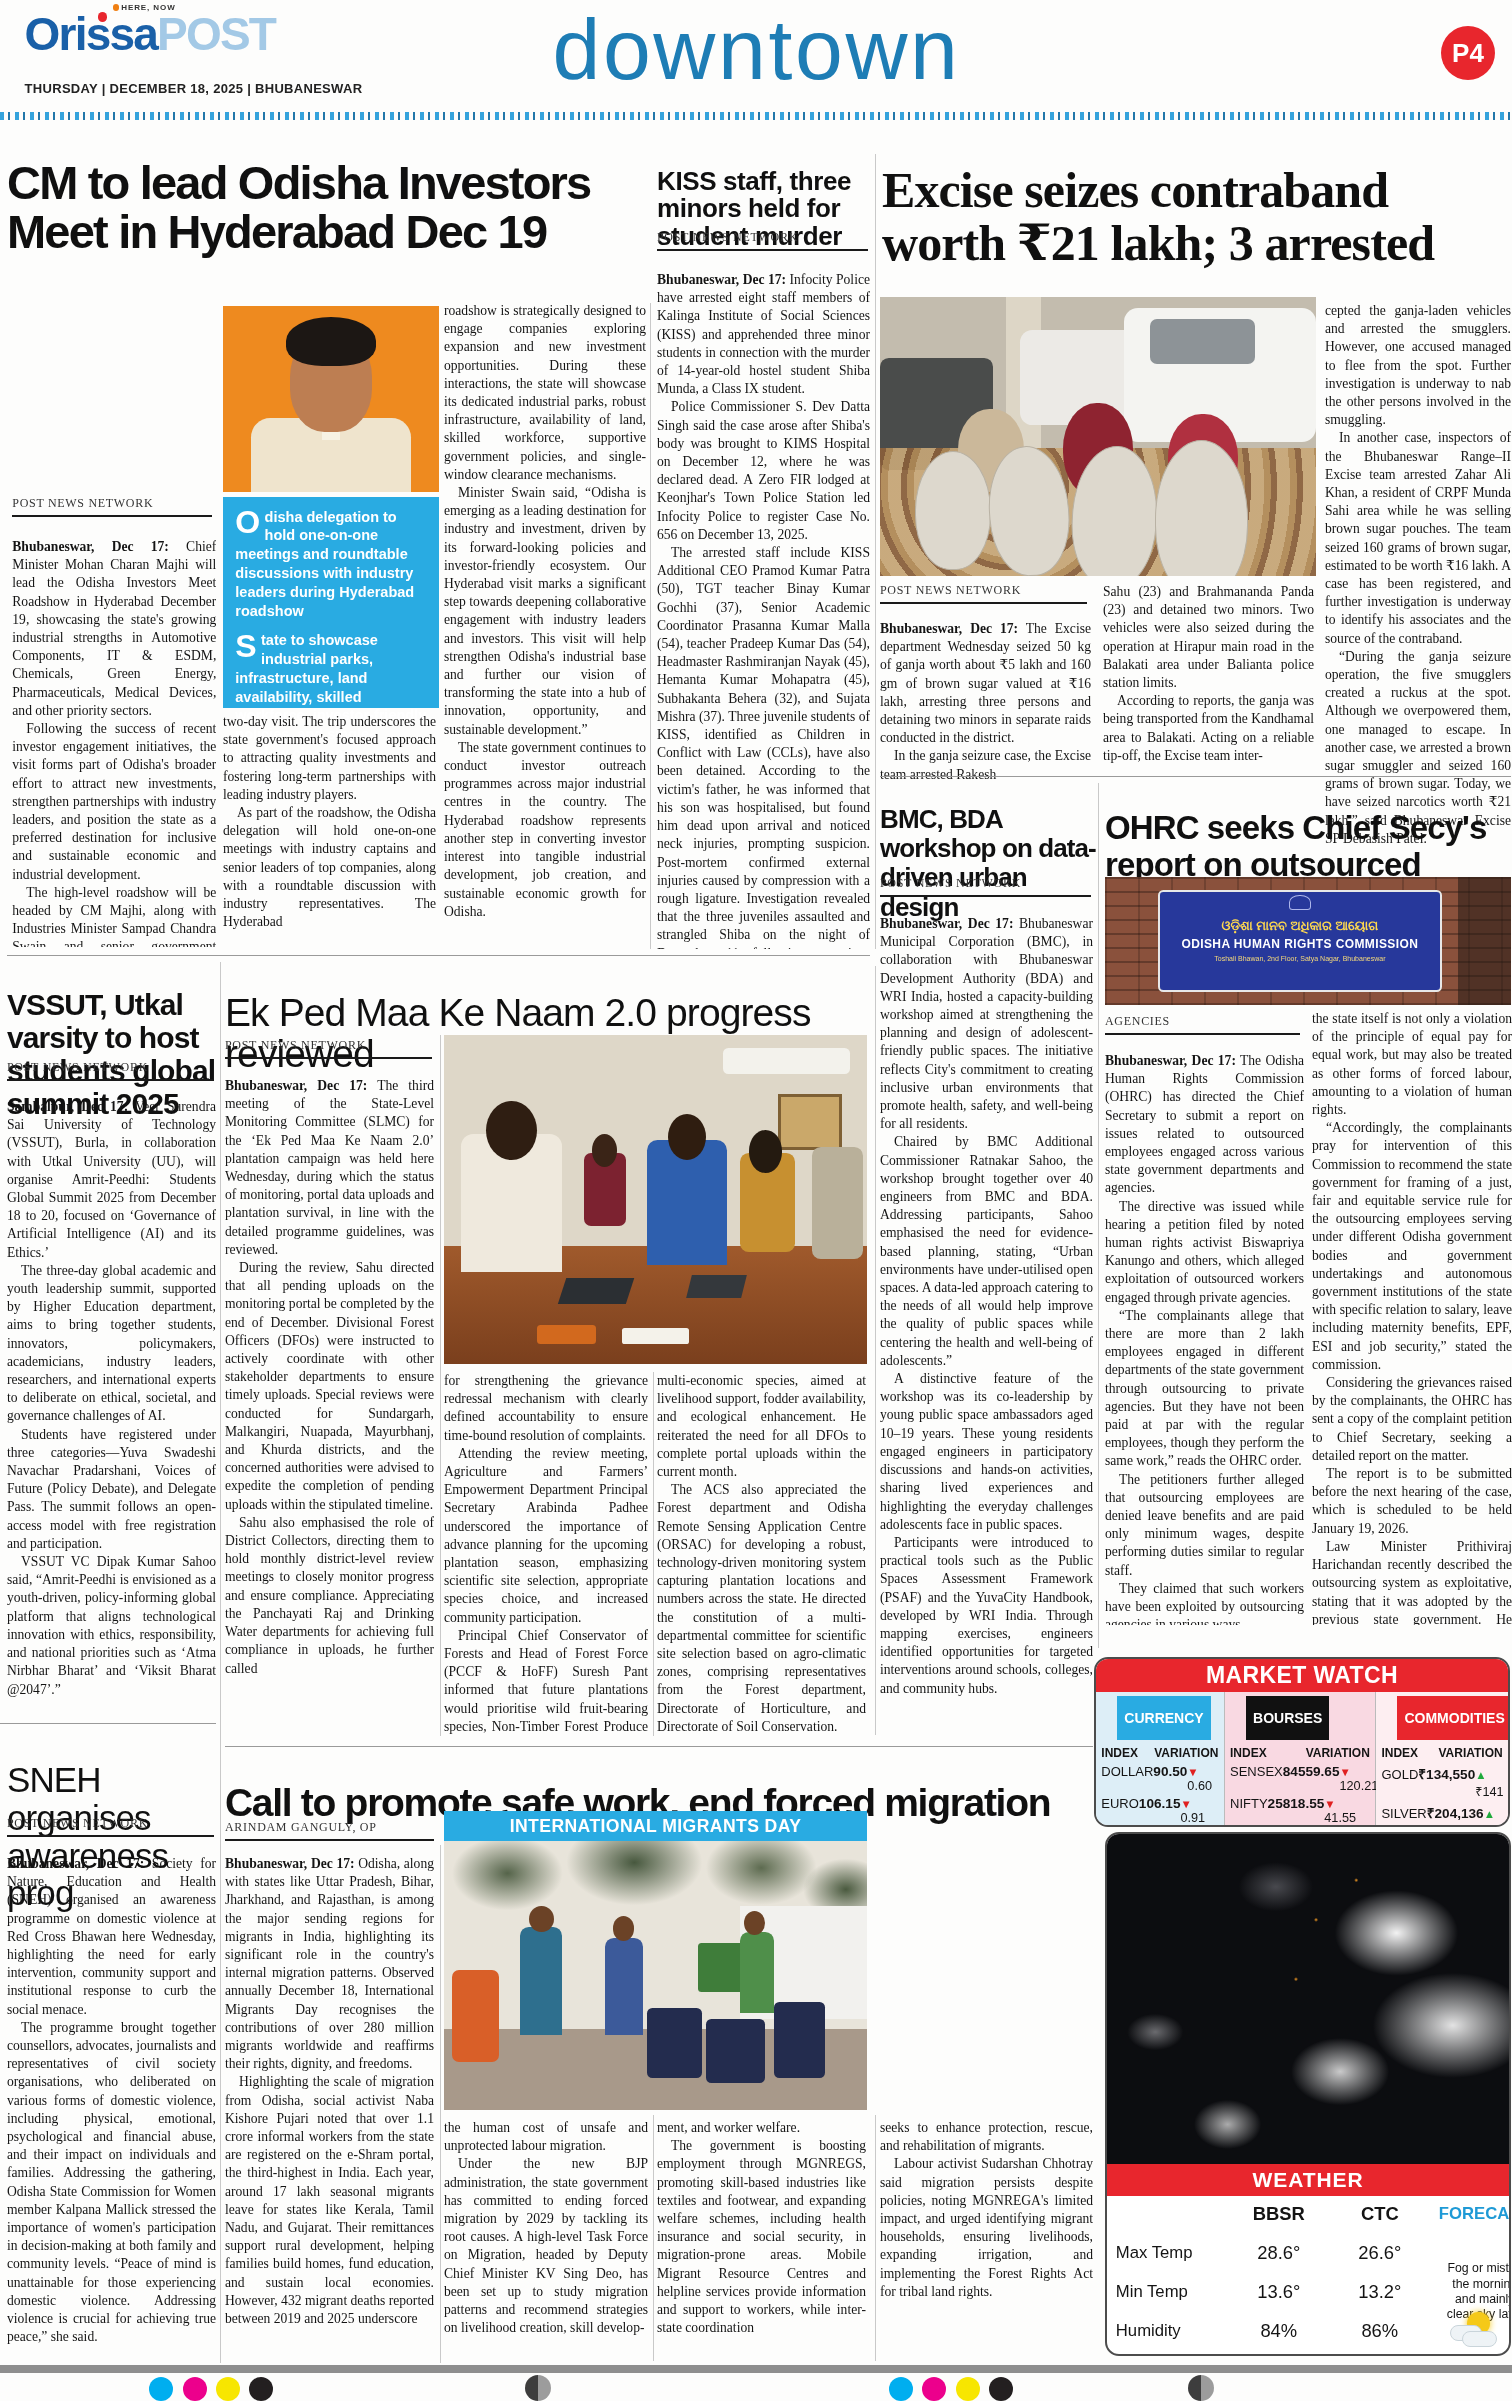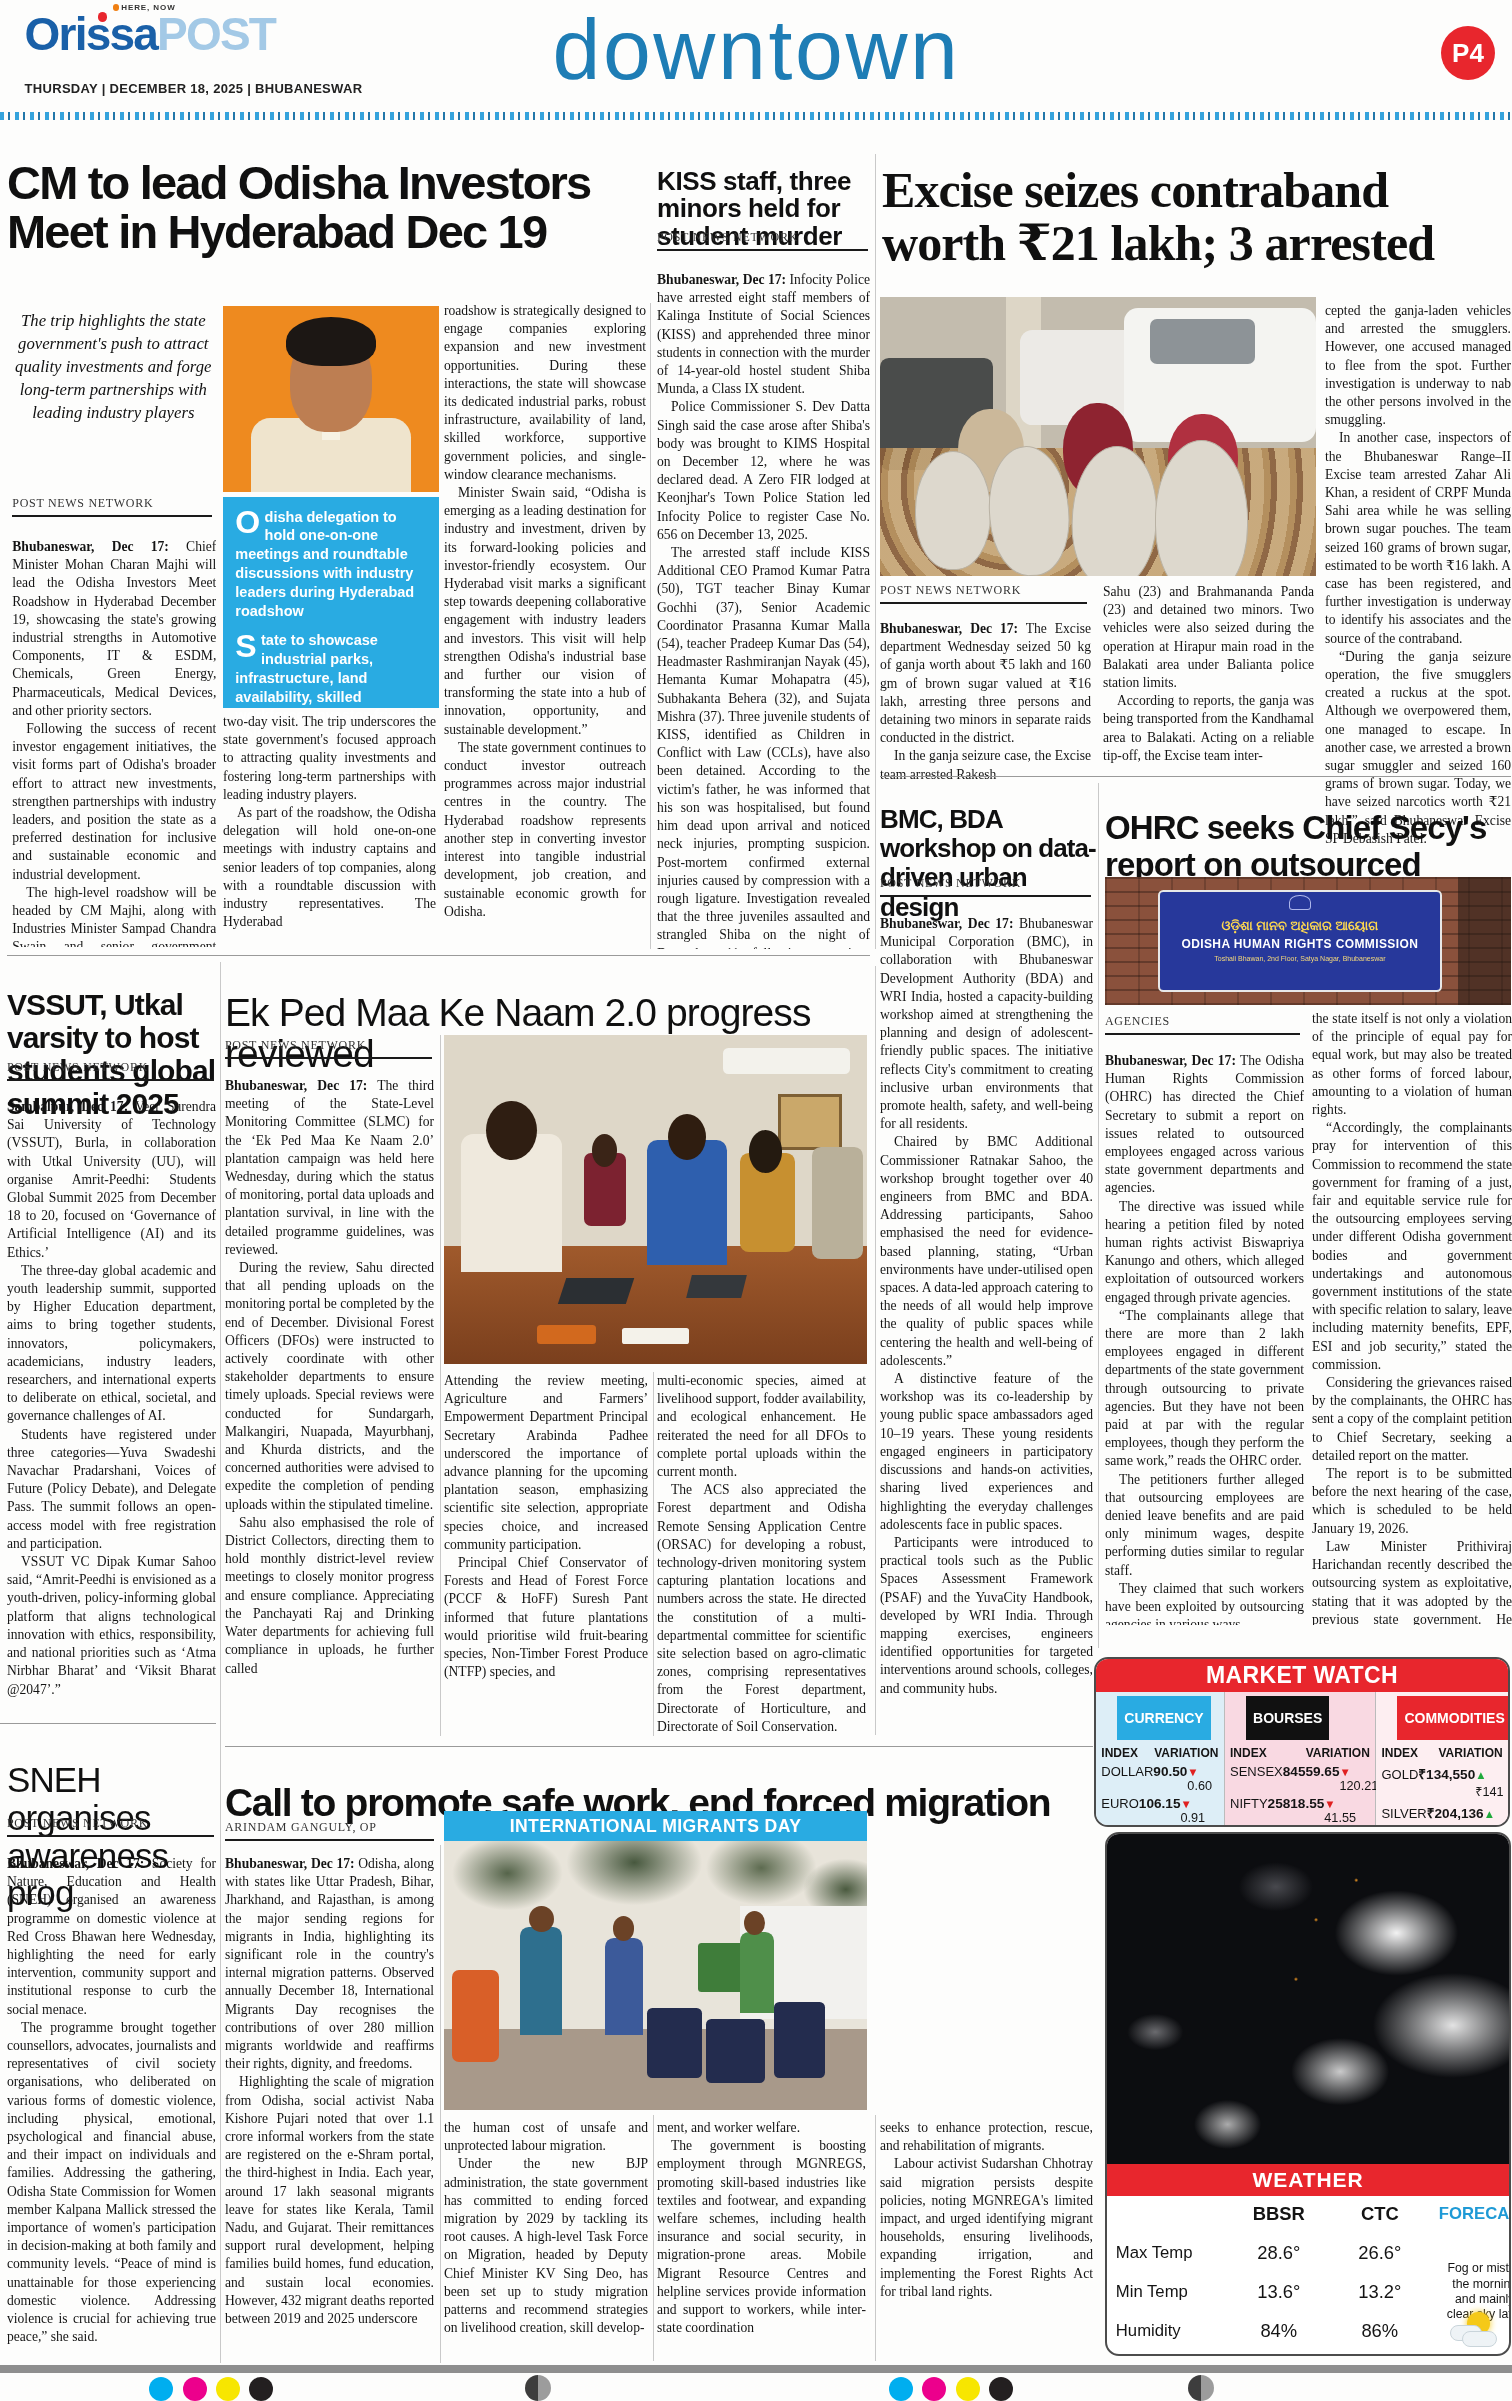--- a/index.html
+++ b/index.html
@@ -170,21 +170,20 @@
     <span class="p1">Orissa</span><span class="p2">POST</span>
     <span class="idot"></span>
     <span class="tag">HERE, NOW</span>
   </div>
   <div class="dateline">THURSDAY | DECEMBER 18, 2025 | BHUBANESWAR</div>
   <div class="section-title">downtown</div>
   <div class="pbadge">P4</div>
   <div class="dotted"></div>
 
   <h1 class="hl hl-cm">CM to lead Odisha Investors Meet in Hyderabad Dec 19</h1>
-  <div class="standfirst" style="left:12.3px;top:309px;width:202px;">The trip highlights the state government's push to attract quality investments and forge long-term partnerships with leading industry players</div>
   <div class="src" style="left:12.3px;top:496px;width:200px;">POST NEWS NETWORK</div>
   <div class="col" style="left:12.3px;top:538px;width:204px;height:409px;">
       <p><strong>Bhubaneswar, Dec 17:</strong> Chief Minister Mohan Charan Majhi will lead the Odisha Investors Meet Roadshow in Hyderabad December 19, showcasing the state's growing industrial strengths in Automotive Components, IT &amp; ESDM, Chemicals, Green Energy, Pharmaceuticals, Medical Devices, and other priority sectors.</p>
       <p>Following the success of recent investor engagement initiatives, the visit forms part of Odisha's broader effort to attract new investments, strengthen partnerships with industry leaders, and position the state as a preferred destination for inclusive and sustainable economic and industrial development.</p>
       <p>The high-level roadshow will be headed by CM Majhi, along with Industries Minister Sampad Chandra Swain and senior government officials, during a</p>
     </div>
 
   <div class="photo ph-cm">
     <div class="cm-body"></div>
     <div class="cm-collar"></div>
@@ -309,20 +308,21 @@
     <div class="ek-h3"></div>
     <div class="ek-p4"></div>
     <div class="ek-h4"></div>
     <div class="ek-p5"></div>
     <div class="ek-lap1"></div>
     <div class="ek-lap2"></div>
     <div class="ek-pad"></div>
     <div class="ek-paper"></div>
   </div>
   <div class="col" style="left:444px;top:1372px;width:204px;height:364px;">
+      <p>for strengthening the grievance redressal mechanism with clearly defined accountability to ensure time-bound resolution of complaints.</p>
       <p>Attending the review meeting, Agriculture and Farmers’ Empowerment Department Principal Secretary Arabinda Padhee underscored the importance of advance planning for the upcoming plantation season, emphasizing scientific site selection, appropriate species choice, and increased community participation.</p>
       <p>Principal Chief Conservator of Forests and Head of Forest Force (PCCF &amp; HoFF) Suresh Pant informed that future plantations would prioritise wild fruit-bearing species, Non-Timber Forest Produce (NTFP) species, and</p>
     </div>
   <div class="col" style="left:657px;top:1372px;width:209px;height:364px;">
       <p>multi-economic species, aimed at livelihood support, fodder availability, and ecological enhancement. He reiterated the need for all DFOs to complete portal uploads within the current month.</p>
       <p>The ACS also appreciated the Forest department and Odisha Remote Sensing Application Centre (ORSAC) for developing a robust, technology-driven monitoring system capturing plantation locations and numbers across the state. He directed the constitution of a multi-departmental committee for scientific site selection based on agro-climatic zones, comprising representatives from the Forest department, Directorate of Horticulture, and Directorate of Soil Conservation.</p>
     </div>
 
   <h2 class="hl hl-sneh">SNEH organises awareness prog</h2>
   <div class="src" style="left:7px;top:1816px;width:207px;">POST NEWS NETWORK</div>

